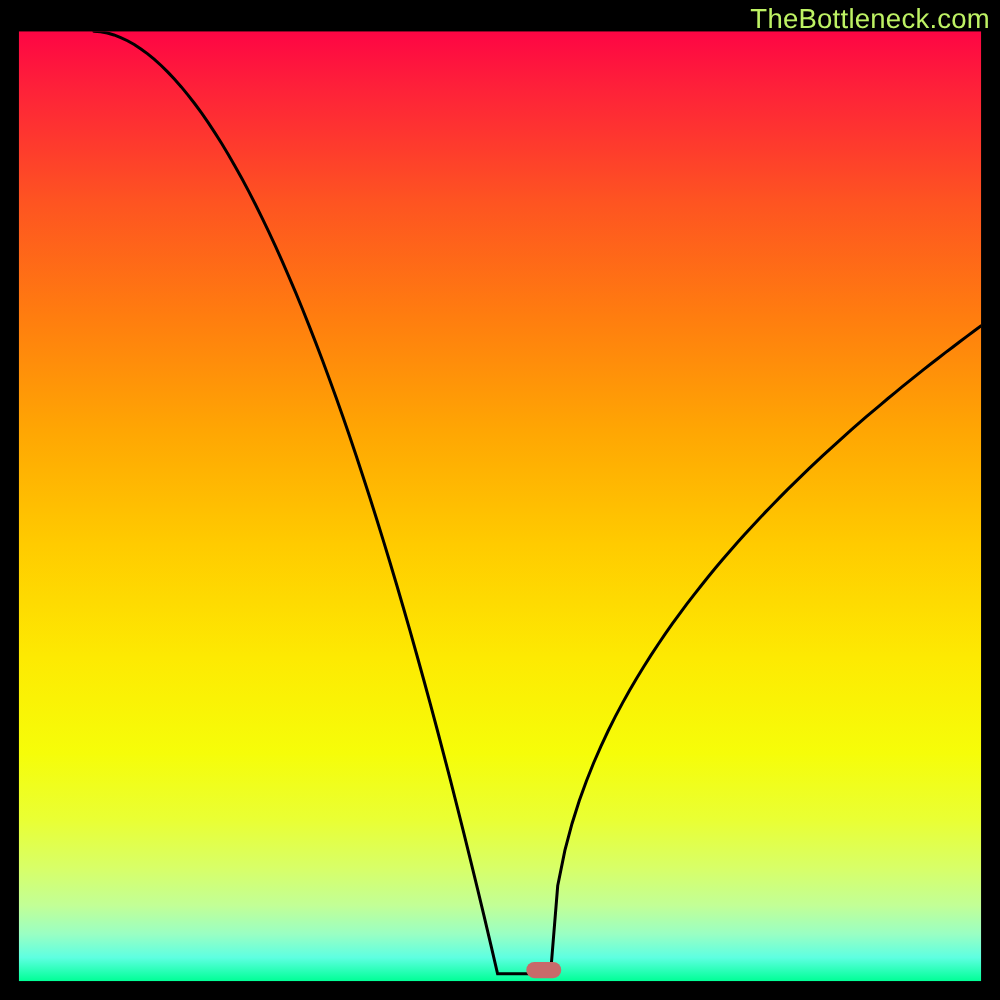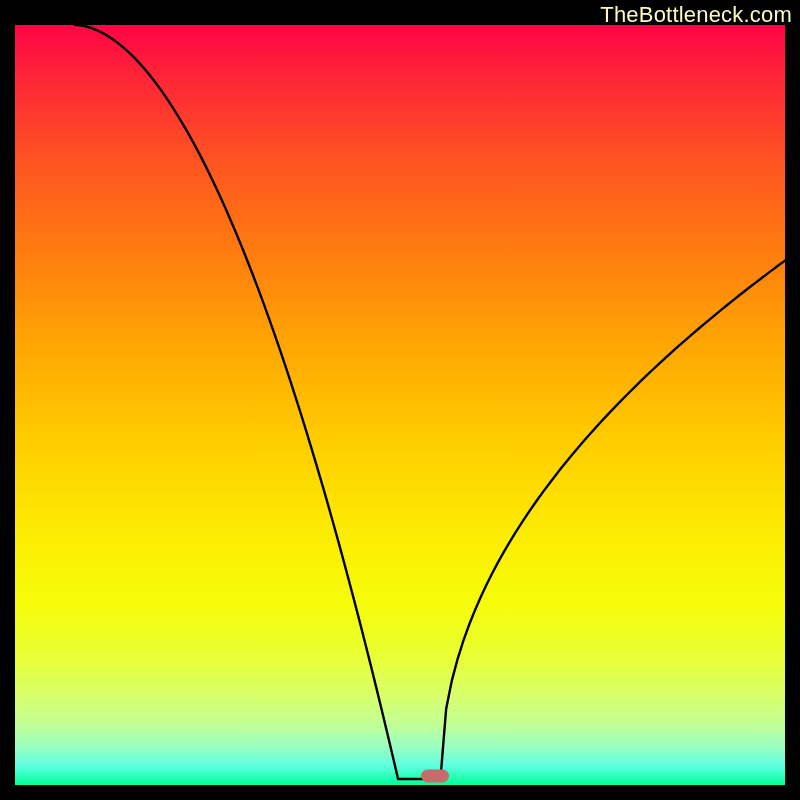--- a/index.html
+++ b/index.html
@@ -14,21 +14,21 @@
   .stage {
     position: relative;
     width: 800px;
     height: 800px;
     background: #000;
   }
   .watermark {
     position: absolute;
     top: 2px;
     right: 8px;
-    color: #fef9c3;
+    color: #bef264;
     font-size: 22px;
     font-weight: 500;
     letter-spacing: 0.2px;
     user-select: none;
     text-align: center;
   }
   .plot {
     position: absolute;
     left: 15px;
     top: 25px;

